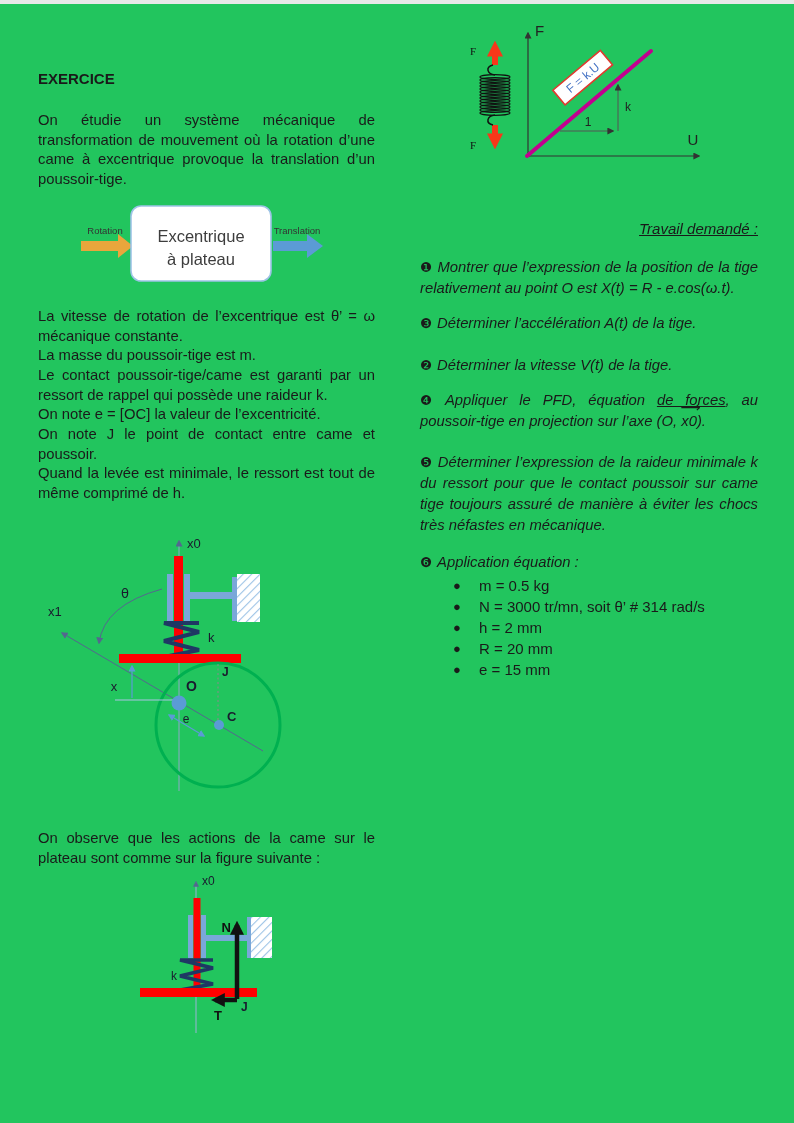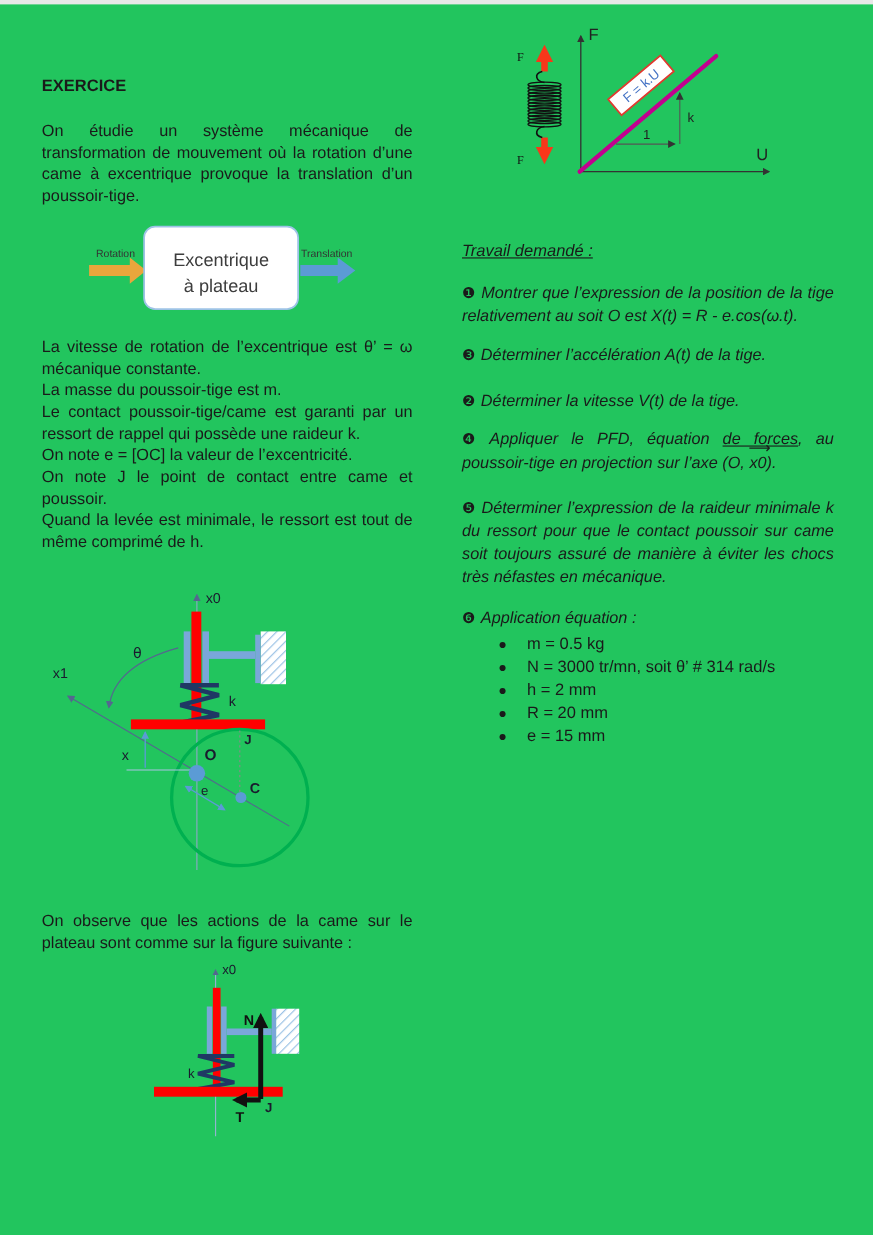--- a/index.html
+++ b/index.html
@@ -13,21 +13,21 @@
   .intro{margin-top:24px;}
   .fig{display:block;}
   .fig-block{margin:11px 0 0 10px;}
   .fig-cam{margin:5px 0 0 -2px;}
   .fig-force{margin:2px 0 0 82px;}
   .observe{margin-top:6px;}
   .props{margin-top:11px;}
   .r-intro{font-family:"DejaVu Sans",sans-serif;font-size:14.6px;line-height:21px;
            text-align:justify;margin:66px 0 0 0;color:#222;}
   .fig-spring{margin:19px 0 0 33px;}
-  .work-heading{font-style:italic;text-decoration:underline;font-size:15px;margin:52px 0 0 0;}
+  .work-heading{font-style:italic;text-decoration:underline;font-size:15px;margin:52px 0 0 0;text-align:right;}
   .q{font-style:italic;font-size:14.8px;line-height:21px;text-align:justify;margin:0;}
   .q1{margin-top:20px;}
   .q2{margin-top:21px;}
   .q3{margin-top:14px;}
   .q4{margin-top:14px;}
   .q5{margin-top:20px;}
   .q6{margin-top:16px;}
   .qmark{font-style:normal;font-family:"DejaVu Sans",sans-serif;font-size:13.5px;margin-right:5px;}
   .ul{text-decoration:underline;}
   .vec{position:relative;display:inline-block;font-style:italic;}
@@ -206,29 +206,29 @@
       <text x="135" y="103" font-size="12" text-anchor="middle" fill="#222">1</text>
       <text x="172" y="88" font-size="12" fill="#222">k</text>
       <g transform="rotate(-40 130 55)">
         <rect x="99" y="45" width="62" height="19" fill="#ffffff" stroke="#E03A2F" stroke-width="1.6"></rect>
         <text x="130" y="59" text-anchor="middle" font-size="12" fill="#4472C4">F = k.U</text>
       </g>
     </svg>
 
     <p class="work-heading">Travail demandé :</p>
 
-    <p class="q q1"><span class="qmark">❶</span><span>Montrer que l’expression de la position de la tige relativement au soit O est X(t) = R - e.cos(ω.t).</span></p>
+    <p class="q q1"><span class="qmark">❶</span><span>Montrer que l’expression de la position de la tige relativement au point O est X(t) = R - e.cos(ω.t).</span></p>
 
     <p class="q q3"><span class="qmark">❸</span><span>Déterminer l’accélération A(t) de la tige.</span></p>
 
     <p class="q q2"><span class="qmark">❷</span><span>Déterminer la vitesse V(t) de la tige.</span></p>
 
     <p class="q q4"><span class="qmark">❹</span><span>Appliquer le PFD, équation </span><span class="ul">de forces</span><span>, au poussoir-tige en projection sur l’axe (O, </span><span class="vec"><span class="vec-arrow">⟶</span><span>x0</span></span><span>).</span></p>
 
-    <p class="q q5"><span class="qmark">❺</span><span>Déterminer l’expression de la raideur minimale k du ressort pour que le contact poussoir sur came soit toujours assuré de manière à éviter les chocs très néfastes en mécanique.</span></p>
+    <p class="q q5"><span class="qmark">❺</span><span>Déterminer l’expression de la raideur minimale k du ressort pour que le contact poussoir sur came tige toujours assuré de manière à éviter les chocs très néfastes en mécanique.</span></p>
 
     <p class="q q6"><span class="qmark">❻</span><span>Application équation :</span></p>
 
     <div class="bullets">
       <div class="bullet">
           <span class="dot">●</span>
           <span class="it">m = 0.5 kg</span>
         </div>
       <div class="bullet">
           <span class="dot">●</span>

